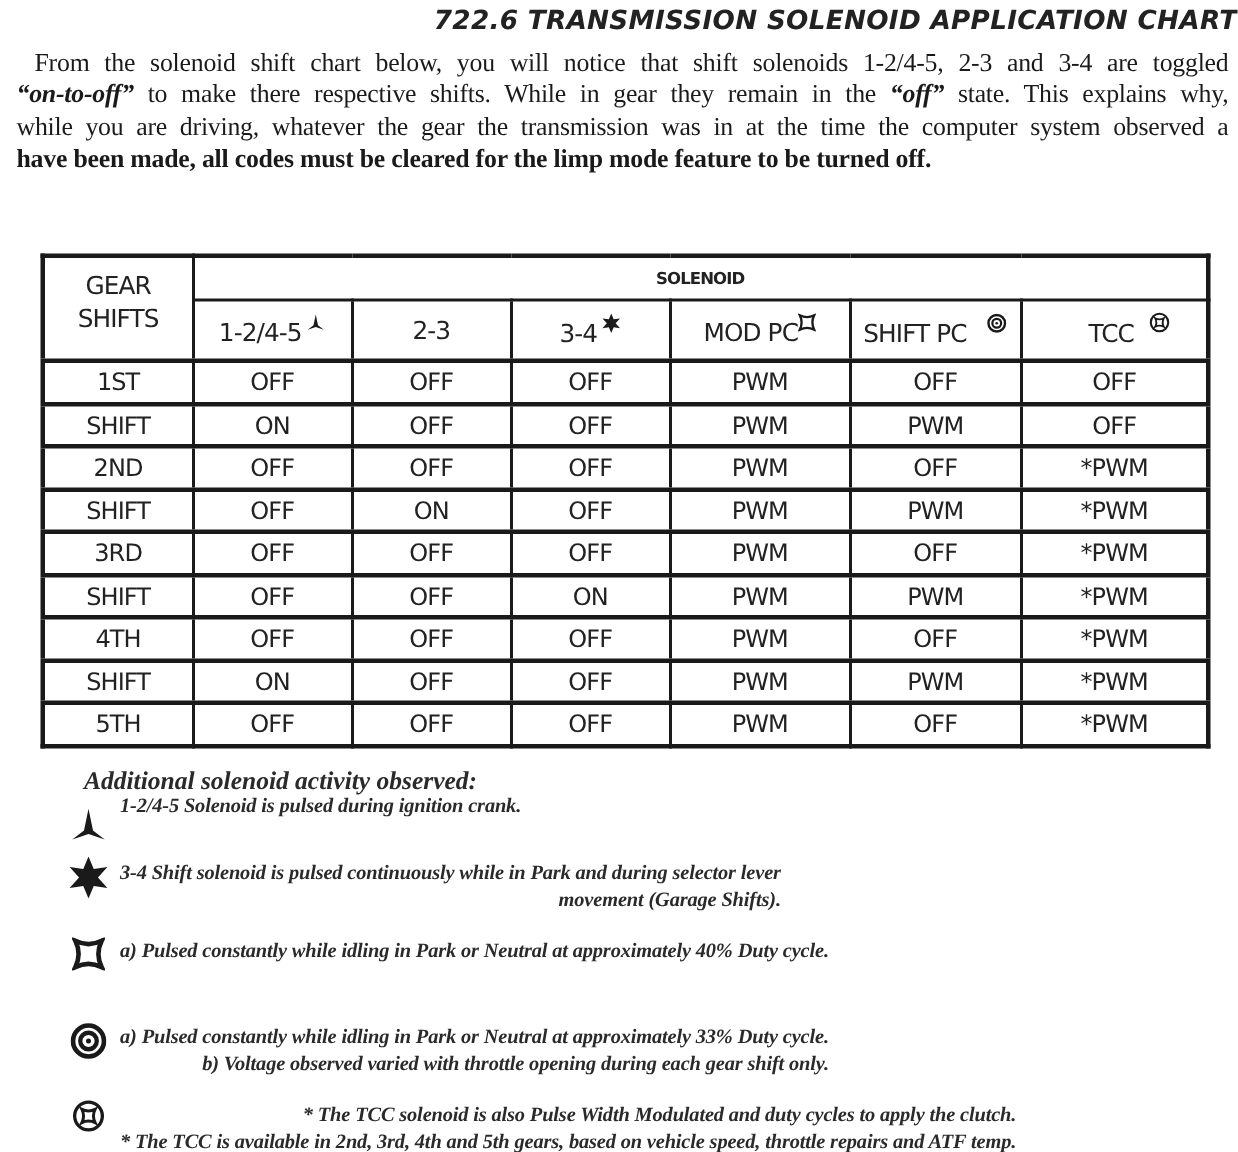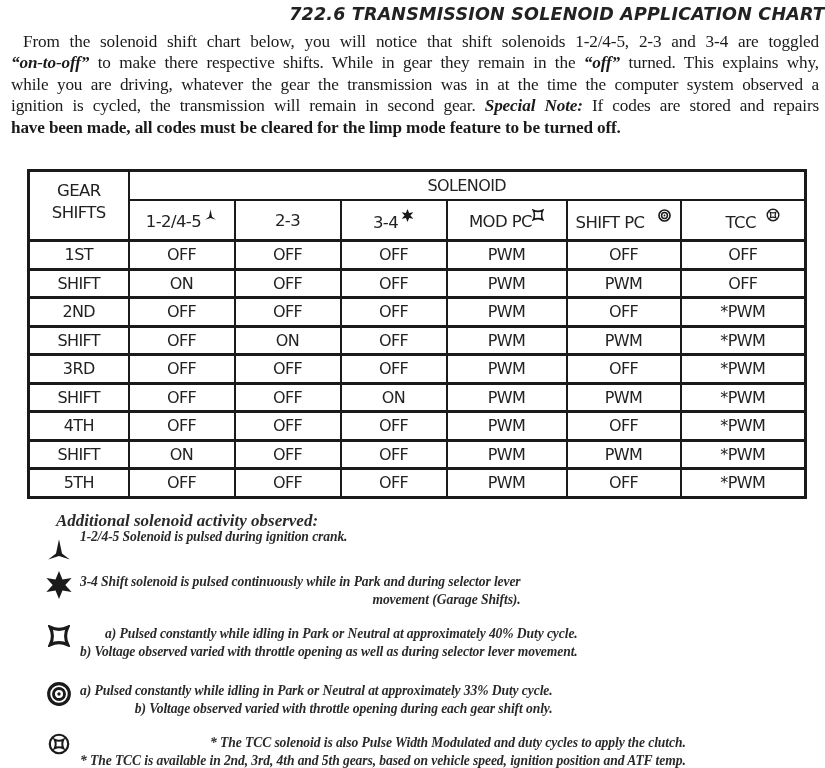--- a/index.html
+++ b/index.html
@@ -24,44 +24,43 @@
     border-collapse: collapse; table-layout: fixed;
     font-family: "DejaVu Sans", sans-serif; font-size: 16px; color: #222;
     border: 3px solid #1a1a1a;
     padding-left: 46px;
   }
   table.chart td, table.chart th {
     border: 2px solid #1a1a1a; text-align: center; padding: 0; font-weight: normal;
     height: 25.5px; white-space: nowrap; letter-spacing: -0.6px;
   }
   table.chart th.gear-head { vertical-align: top; padding-top: 8px; line-height: 22px; font-size: 16.5px; }
-  table.chart th.solenoid-head { height: 27px; font-size: 16px; }
+  table.chart th.solenoid-head { height: 27px; font-size: 11px; font-weight: bold; }
   table.chart th.col-head { height: 38px; font-size: 16.5px; position: relative; }
   table.chart tr.data-row td { border-top-width: 3px; }
   sup.sym { font-size: 13px; vertical-align: 6px; margin-left: 3px; }
 
   .notes {
     position: absolute; left: 0; top: 0; width: 825px; height: 768px; pointer-events: none;
     font-family: "Liberation Serif", serif; font-style: italic; font-weight: bold; color: #2a2a2a; text-align: right;
   }
   .notes-title { position: absolute; top: 511px; left: 56px; font-size: 17px; }
   .note { position: absolute; left: 80px; font-size: 13.6px; line-height: 17.5px; letter-spacing: -0.1px; }
   .note-icon { position: absolute; left: 44px; width: 30px; height: 30px; }
   .note-icon svg { width: 100%; height: 100%; }
 </style>
 </head>
 <body>
 
 <div class="title">722.6 TRANSMISSION SOLENOID APPLICATION CHART</div>
 
 <div class="intro">
   <span class="line indent"><span>From the solenoid shift chart below, you will notice that shift solenoids 1-2/4-5, 2-3 and 3-4 are toggled</span></span>
-  <span class="line"><em>“on-to-off”</em><span> to make there respective shifts. While in gear they remain in the </span><em>“off”</em><span> turned. This explains why,</span></span>
+  <span class="line"><em>“on-to-off”</em><span> to make there respective shifts. While in gear they remain in the </span><em>“off”</em><span> state. This explains why,</span></span>
   <span class="line"><span>while you are driving, whatever the gear the transmission was in at the time the computer system observed a</span></span>
-  <span class="line"><span>ignition is cycled, the transmission will remain in second gear. </span><em>Special Note:</em><span> If codes are stored and repairs</span></span>
   <span class="line last"><span>have been made, all codes must be cleared for the limp mode feature to be turned off.</span></span>
 </div>
 
 <table class="chart">
   <colgroup>
     <col style="width:100px">
       <col style="width:106px">
       <col style="width:106px">
       <col style="width:106px">
     <col style="width:120px">
@@ -205,21 +204,20 @@
     <div>movement  (Garage Shifts).</div>
   </div>
 
   <div class="note-icon" style="top:625px;width:22px;height:22px;left:48px">
     <svg viewBox="0 0 20 20">
         <path d="M2 2 Q10 6 18 2 Q14 10 18 18 Q10 14 2 18 Q6 10 2 2 Z" fill="none" stroke="#1a1a1a" stroke-width="2.8"></path>
       </svg>
   </div>
   <div class="note" style="top:625px">
     <div>a) Pulsed constantly while idling in Park or Neutral at approximately 40% Duty cycle.</div>
-    <div>b) Voltage observed varied with throttle opening as well as during selector lever movement.</div>
   </div>
 
   <div class="note-icon" style="top:682px;width:24px;height:24px;left:47px">
     <svg viewBox="0 0 20 20">
         <circle cx="10" cy="10" r="8.6" fill="none" stroke="#1a1a1a" stroke-width="2.6"></circle>
         <circle cx="10" cy="10" r="4.6" fill="none" stroke="#1a1a1a" stroke-width="2.4"></circle>
         <circle cx="10" cy="10" r="1.4" fill="#1a1a1a"></circle>
       </svg>
   </div>
   <div class="note" style="top:682px">
@@ -228,15 +226,15 @@
   </div>
 
   <div class="note-icon" style="top:733px;width:22px;height:22px;left:48px">
     <svg viewBox="0 0 20 20">
         <circle cx="10" cy="10" r="8.4" fill="none" stroke="#1a1a1a" stroke-width="2"></circle>
         <path d="M6 6 Q10 8 14 6 Q12 10 14 14 Q10 12 6 14 Q8 10 6 6 Z" fill="none" stroke="#1a1a1a" stroke-width="1.8"></path>
       </svg>
   </div>
   <div class="note" style="top:734px">
     <div>* The TCC solenoid is also Pulse Width Modulated and duty cycles to apply the clutch.</div>
-    <div>* The TCC is available in 2nd, 3rd, 4th and 5th gears, based on vehicle speed, ignition position and ATF temp.</div>
+    <div>* The TCC is available in 2nd, 3rd, 4th and 5th gears, based on vehicle speed, throttle repairs and ATF temp.</div>
   </div>
 </div>
 
 </body></html>

